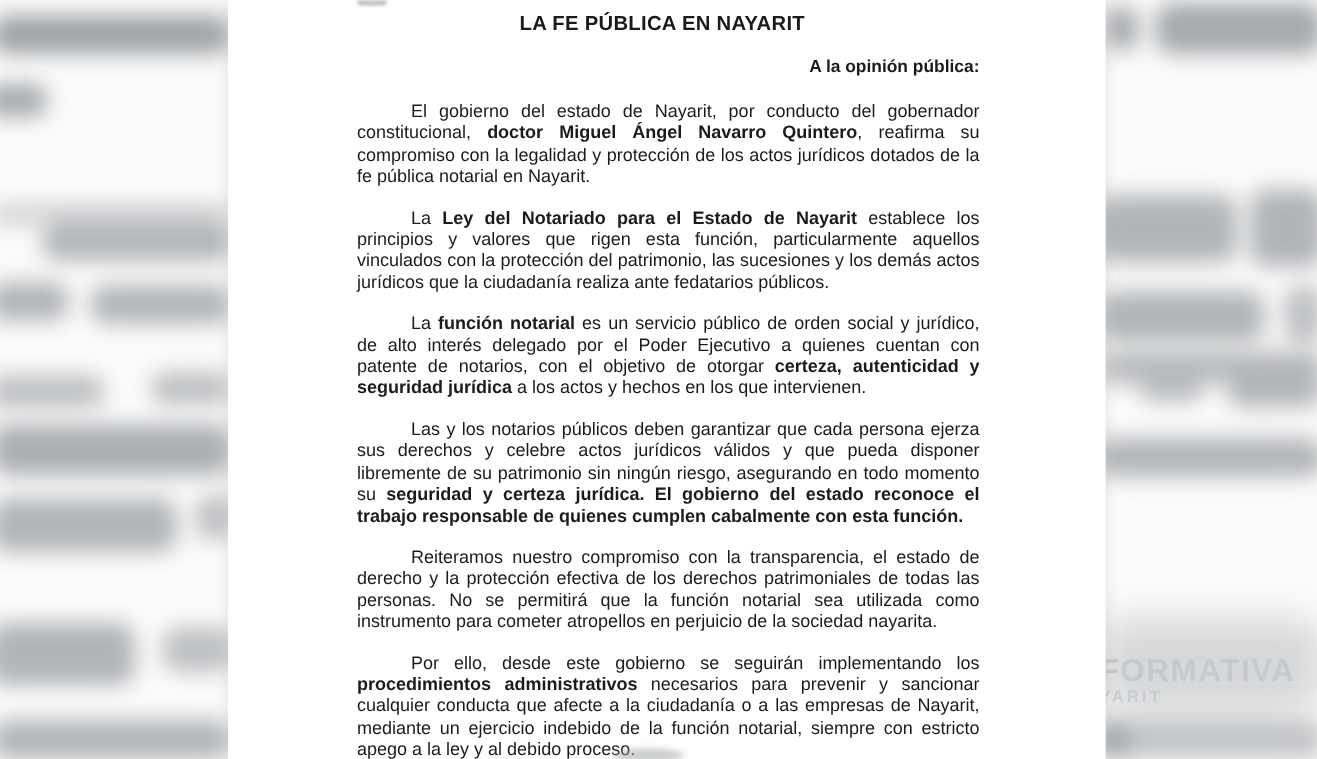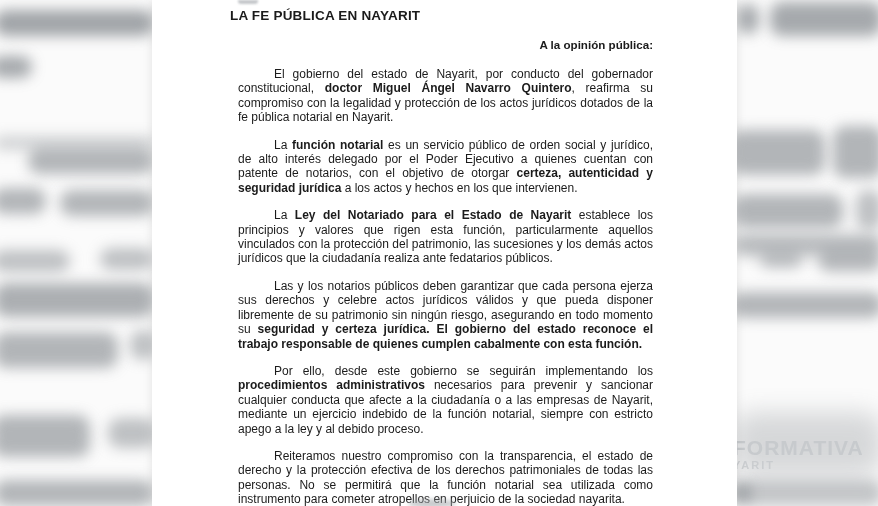--- a/index.html
+++ b/index.html
@@ -44,21 +44,21 @@
     position:absolute;left:152px;top:0;width:585px;height:506px;
     background:var(--page-bg);
     box-shadow:0 0 10px rgba(0,0,0,.10);
   }
   .doc{
     position:relative;
     padding:4px 84px 0 78px;
     color:var(--text);
   }
   .doc-title{
-    font-weight:bold;font-size:13.5px;
+    text-align:center;font-weight:bold;font-size:13.5px;
     letter-spacing:.2px;margin:4px 0 15px 0;
   }
   .salutation{
     font-weight:bold;font-size:11.6px;margin:0 0 16px 0;text-align:right;
   }
   .para{
     font-size:12px;line-height:14.4px;margin:0 0 13px 8px;
     text-align:justify;text-indent:36px;
     hyphens:none;-webkit-hyphens:none;
   }
@@ -113,23 +113,23 @@
       <span class="wm2">YARIT</span>
     </div>
   </div>
 
   <div class="page">
     <div class="top-fragment"></div>
     <div class="doc">
       <div class="doc-title">LA FE PÚBLICA EN NAYARIT</div>
       <div class="salutation">A la opinión pública:</div>
       <p class="para"><span>El gobierno del estado de Nayarit, por conducto del gobernador constitucional, </span><span class="b">doctor Miguel Ángel Navarro Quintero</span><span>, reafirma su compromiso con la legalidad y protección de los actos jurídicos dotados de la fe pública notarial en Nayarit.</span></p>
+      <p class="para"><span>La </span><span class="b">Ley del Notariado para el Estado de Nayarit</span><span> establece los principios y valores que rigen esta función, particularmente aquellos vinculados con la protección del patrimonio, las sucesiones y los demás actos jurídicos que la ciudadanía realiza ante fedatarios públicos.</span></p>
       <p class="para"><span>La </span><span class="b">función notarial</span><span> es un servicio público de orden social y jurídico, de alto interés delegado por el Poder Ejecutivo a quienes cuentan con patente de notarios, con el objetivo de otorgar </span><span class="b">certeza, autenticidad y seguridad jurídica</span><span> a los actos y hechos en los que intervienen.</span></p>
-      <p class="para"><span>La </span><span class="b">Ley del Notariado para el Estado de Nayarit</span><span> establece los principios y valores que rigen esta función, particularmente aquellos vinculados con la protección del patrimonio, las sucesiones y los demás actos jurídicos que la ciudadanía realiza ante fedatarios públicos.</span></p>
       <p class="para"><span>Las y los notarios públicos deben garantizar que cada persona ejerza sus derechos y celebre actos jurídicos válidos y que pueda disponer libremente de su patrimonio sin ningún riesgo, asegurando en todo momento su </span><span class="b">seguridad y certeza jurídica. El gobierno del estado reconoce el trabajo responsable de quienes cumplen cabalmente con esta función.</span></p>
+      <p class="para"><span>Reiteramos nuestro compromiso con la transparencia, el estado de derecho y la protección efectiva de los derechos patrimoniales de todas las personas. No se permitirá que la función notarial sea utilizada como instrumento para cometer atropellos en perjuicio de la sociedad nayarita.</span></p>
       <p class="para"><span>Por ello, desde este gobierno se seguirán implementando los </span><span class="b">procedimientos administrativos</span><span> necesarios para prevenir y sancionar cualquier conducta que afecte a la ciudadanía o a las empresas de Nayarit, mediante un ejercicio indebido de la función notarial, siempre con estricto apego a la ley y al debido proceso.</span></p>
-      <p class="para"><span>Reiteramos nuestro compromiso con la transparencia, el estado de derecho y la protección efectiva de los derechos patrimoniales de todas las personas. No se permitirá que la función notarial sea utilizada como instrumento para cometer atropellos en perjuicio de la sociedad nayarita.</span></p>
 
     </div>
     <div class="bottom-fragment"></div>
   </div>
 
 </div>
 
 </body></html>

